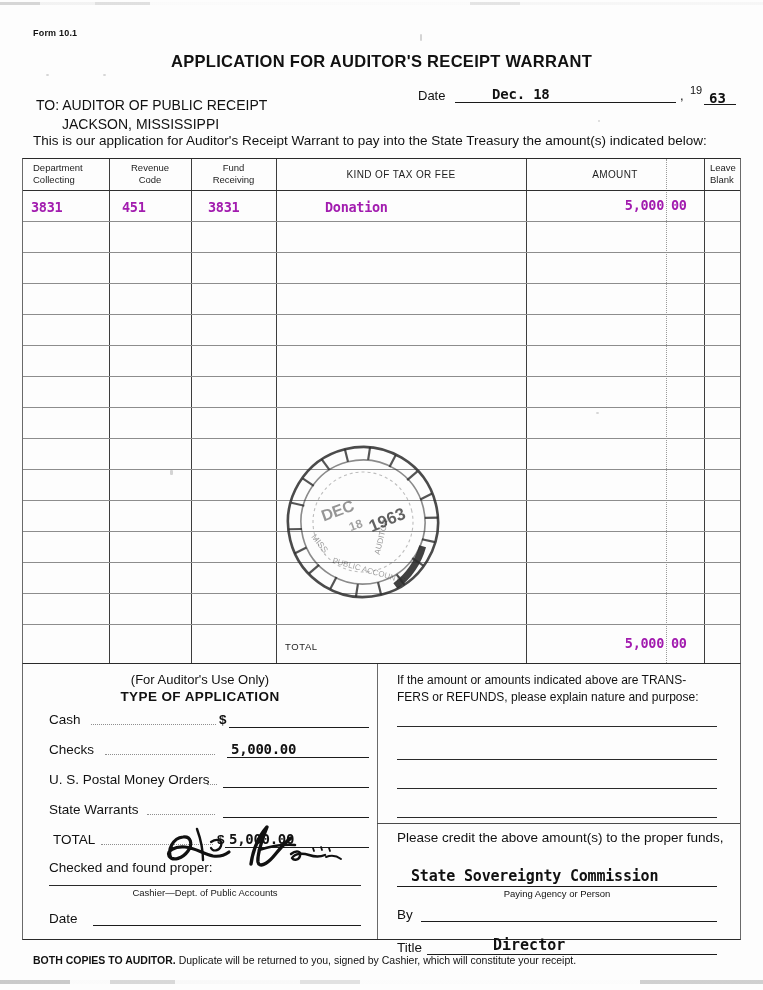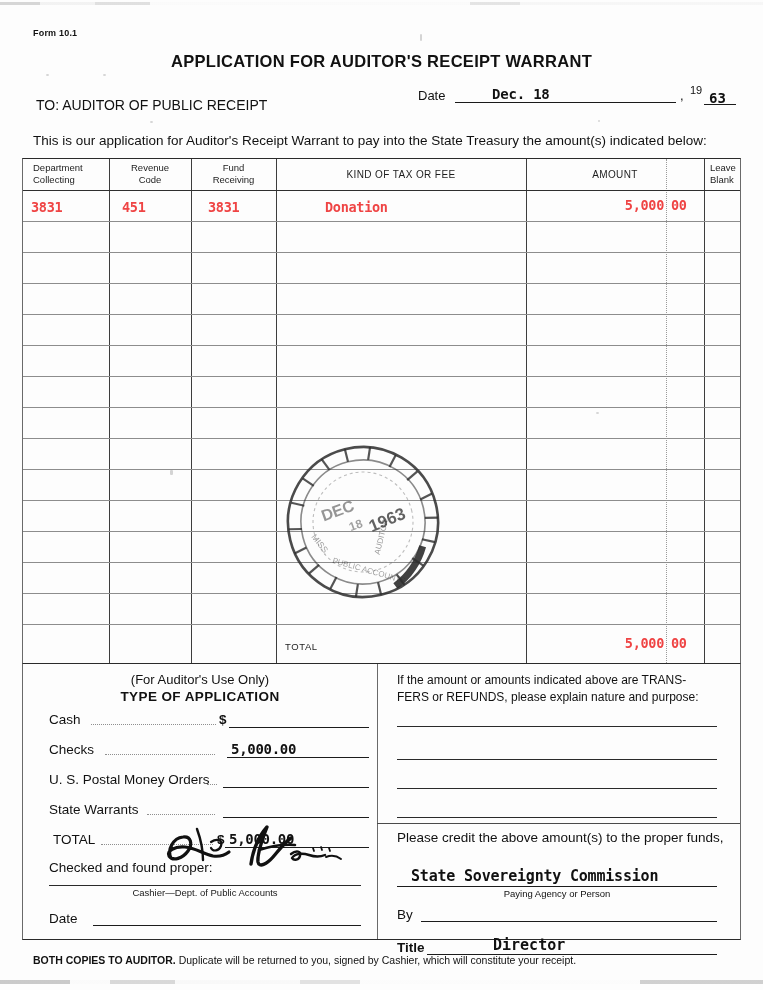--- a/index.html
+++ b/index.html
@@ -97,21 +97,21 @@
     position: absolute; top: 3px;
     font-size: 9.5px; line-height: 11.5px; text-align: center;
     color: #1d1d1d;
   }
   .th.caps { font-size: 10px; letter-spacing: .4px; }
 
   .cell-hand {
     position: absolute;
     font-family: "DejaVu Sans Mono", monospace;
     font-size: 13.5px; font-weight: bold; letter-spacing: -.3px;
-    color: #ef4444;
+    color: #a21caf;
   }
   .total-lbl {
     position: absolute; font-size: 9.5px; letter-spacing: .6px; color: #1d1d1d;
   }
 
   
   #bottom {
     position: absolute; left: 22px; top: 664px; width: 719px; height: 276px;
     border-left: 1.1px solid #6a6a6a;
     border-right: 1.1px solid #6a6a6a;
@@ -158,21 +158,21 @@
   #rp-credit { position: absolute; left: 374px; top: 166px; width: 330px; font-size: 13.5px; line-height: 16px; }
   #rp-agency {
     position: absolute; left: 388px; top: 203px;
     font-family: "DejaVu Sans Mono", monospace;
     font-size: 15px; font-weight: bold; letter-spacing: -.2px;
   }
   #rp-agency-rule { position: absolute; left: 374px; top: 222px; width: 320px; border-bottom: 1.3px solid #1c1c1c; }
   #rp-agency-cap { position: absolute; left: 374px; top: 224px; width: 320px; text-align: center; font-size: 9.5px; }
   #rp-by { position: absolute; left: 374px; top: 243px; font-size: 13.5px; }
   #rp-by-rule { position: absolute; left: 398px; top: 257px; width: 296px; border-bottom: 1.3px solid #1c1c1c; }
-  #rp-title-lbl { position: absolute; left: 374px; top: 276px; font-size: 13.5px; font-weight: bold; }
+  #rp-title-lbl { position: absolute; left: 374px; top: 276px; font-size: 13.5px; }
   #rp-title-val {
     position: absolute; left: 470px; top: 272px;
     font-family: "DejaVu Sans Mono", monospace;
     font-size: 15px; font-weight: bold;
   }
   #rp-title-rule { position: absolute; left: 404px; top: 290px; width: 290px; border-bottom: 1.3px solid #1c1c1c; }
 
   
   #footer { position: absolute; left: 33px; top: 954px; font-size: 10.5px; }
   #footer .b { font-weight: bold; }
@@ -209,20 +209,21 @@
     <span class="rule"></span>
     <span class="hand-date">Dec. 18</span>
     <span class="comma19">,</span>
     <span class="nineteen">19</span>
     <span class="hand-year">63</span>
     <span class="yr-rule"></span>
   </div>
 
   <div id="addressee">
     <div>TO: AUDITOR OF PUBLIC RECEIPT</div>
+    <div class="l2">JACKSON, MISSISSIPPI</div>
   </div>
 
   <div id="lead-in">This is our application for Auditor's Receipt Warrant to pay into the State Treasury the amount(s) indicated below:</div>
 
   <div id="tbl">
 
     <div class="vline dark" style="left:86px;"></div>
     <div class="vline dark" style="left:168px;"></div>
     <div class="vline dark" style="left:253px;"></div>
     <div class="vline dark" style="left:503px;"></div>

